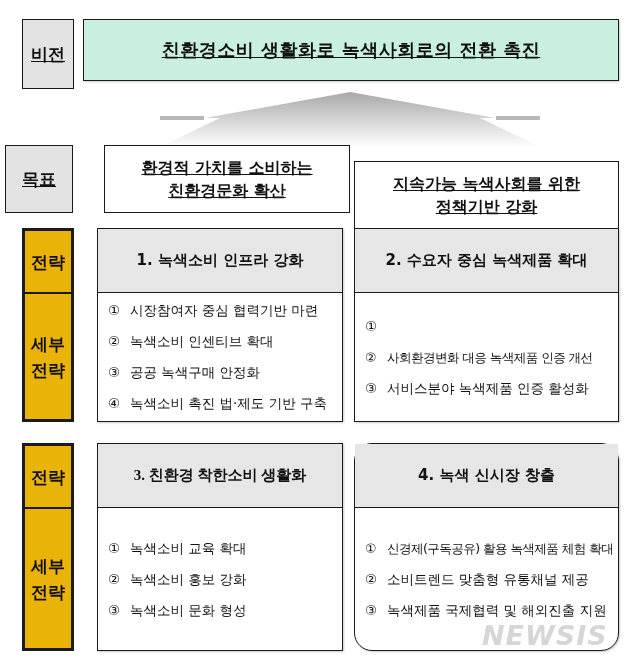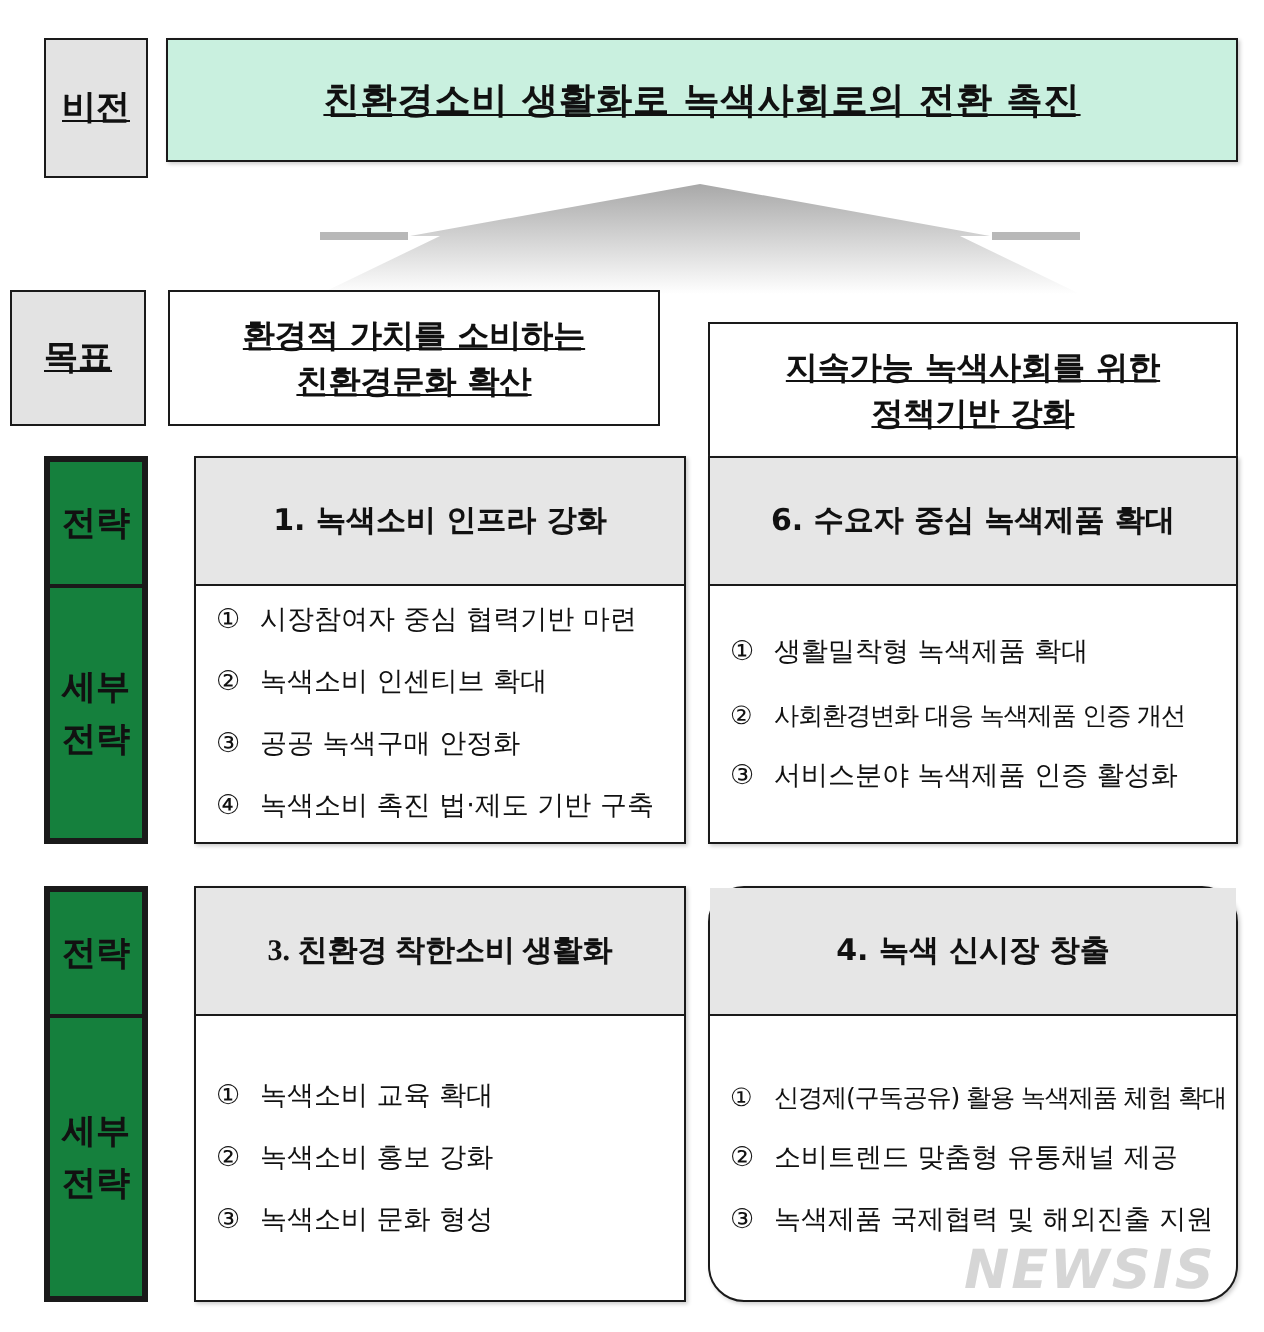--- a/index.html
+++ b/index.html
@@ -9,24 +9,24 @@
     .box { position: absolute; border: 1px solid #1a1a1a; display: flex; align-items: center; justify-content: center; text-align: center; text-decoration: underline; }
     .label { background: #e3e3e3; font-weight: bold; font-size: 17px; line-height: 26px; }
 
     #vision-label { left: 22px; top: 19px; width: 52px; height: 70px; }
     #vision-box { left: 83px; top: 19px; width: 536px; height: 62px; background: #c9f0df; font-weight: bold; font-size: 18px; letter-spacing: 0.5px; box-shadow: 1px 1px 2px #ccc; }
 
     #arrow { position: absolute; left: 160px; top: 92px; width: 380px; height: 55px; }
 
     #goal-label { left: 5px; top: 145px; width: 68px; height: 68px; }
     .goal { top: 145px; height: 68px; background: #fff; font-weight: bold; font-size: 16px; line-height: 23px; flex-direction: column; }
-    #goal-1 { left: 84px; width: 246px; }
+    #goal-1 { left: 104px; width: 246px; }
     #goal-2 { left: 354px; width: 265px; margin-top: 16px; }
 
-    .strat-label-col { position: absolute; left: 22px; width: 52px; border: 3px solid #1a1a1a; background: #15803d; }
+    .strat-label-col { position: absolute; left: 22px; width: 52px; border: 3px solid #1a1a1a; background: #eab308; }
     .strat-label-col .cell { position: absolute; left: 0; right: 0; display: flex; align-items: center; justify-content: center; font-weight: bold; font-size: 17px; line-height: 26px; text-align: center; }
     .strat-label-col .divider { position: absolute; left: 0; right: 0; height: 2px; background: #1a1a1a; }
 
     .strat-col { position: absolute; border: 1px solid #1a1a1a; background: #fff; box-shadow: 1px 1px 2px #ccc; }
     .strat-col .head { position: absolute; left: 0; right: 0; top: 0; background: #e6e6e6; border-bottom: 1px solid #1a1a1a; display: flex; align-items: center; justify-content: center; font-weight: bold; font-size: 15px; }
     .strat-col .body { position: absolute; left: 0; right: 0; bottom: 0; display: flex; flex-direction: column; justify-content: center; padding-left: 10px; }
     .strat-col .item { font-size: 13.5px; line-height: 31px; white-space: nowrap; display: flex; }
     .strat-col .item .num { width: 22px; flex: none; }
     .strat-col .item.tight { font-size: 12.6px; letter-spacing: -0.6px; }
 
@@ -94,25 +94,24 @@
         <span>공공 녹색구매 안정화</span>
       </div>
     <div class="item">
         <span class="num">④</span>
         <span>녹색소비 촉진 법·제도 기반 구축</span>
       </div>
   </div>
 </div>
 
 <div id="s2" class="strat-col">
-  <div class="head" style="height:64px;">6. 수요자 중심 녹색제품 확대</div>
+  <div class="head" style="height:64px;">2. 수요자 중심 녹색제품 확대</div>
   <div class="body" style="top:64px;">
     <div class="item">
         <span class="num">①</span>
-        <span>생활밀착형 녹색제품 확대</span>
       </div>
     <div class="item tight">
         <span class="num">②</span>
         <span>사회환경변화 대응 녹색제품 인증 개선</span>
       </div>
     <div class="item">
         <span class="num">③</span>
         <span>서비스분야 녹색제품 인증 활성화</span>
       </div>
   </div>

